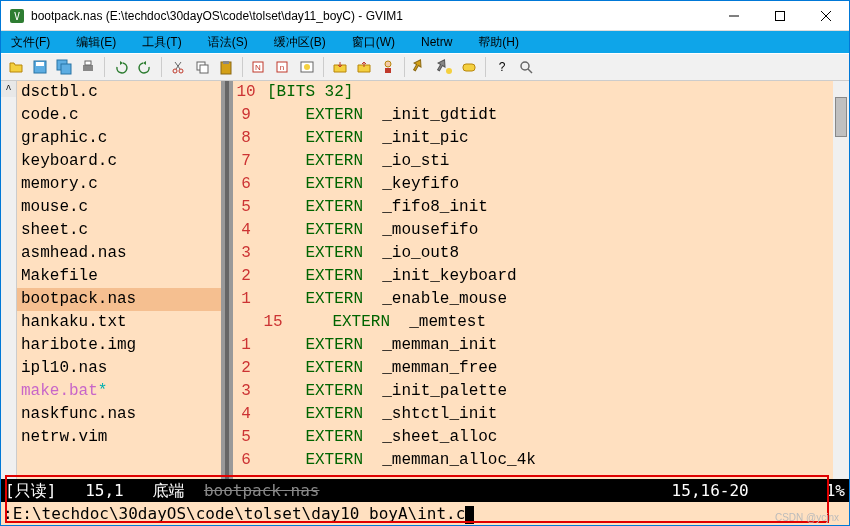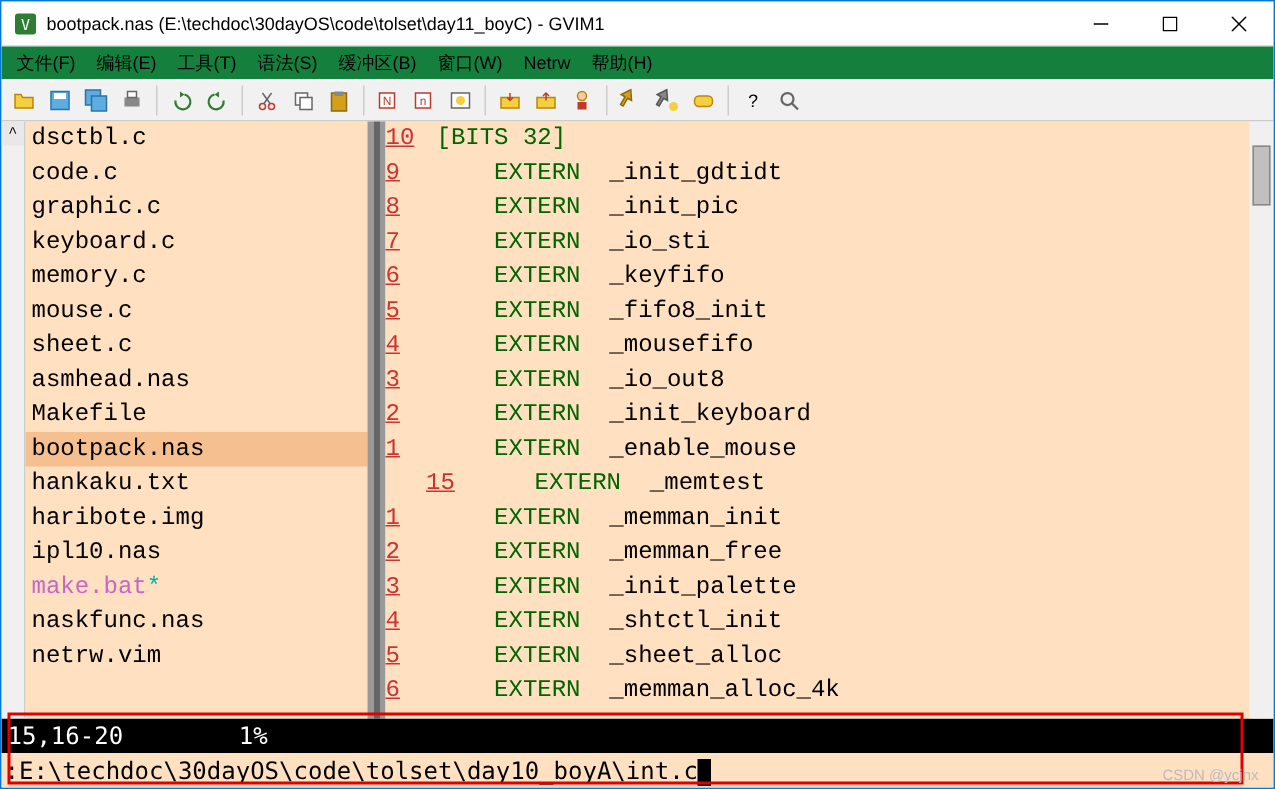--- a/index.html
+++ b/index.html
@@ -2,37 +2,37 @@
 <html><head>
 <meta charset="utf-8">
 <style>
 * { margin: 0; padding: 0; box-sizing: border-box; }
 body { font-family: "Segoe UI", sans-serif; font-size: 12px; background: #f0f0f0; width: 850px; height: 526px; overflow: hidden; position: relative; border: 1px solid #0078d7; }
 .titlebar { height: 30px; background: #fff; display: flex; align-items: center; padding-left: 8px; border-bottom: 1px solid #ddd; }
 .titlebar .icon { width: 16px; height: 16px; margin-right: 6px; }
 .titlebar .title { flex: 1; font-size: 12px; color: #000; }
 .winbtns { display: flex; height: 100%; }
 .winbtn { width: 46px; display: flex; align-items: center; justify-content: center; }
-.menubar { height: 22px; background: #15803d; display: flex; align-items: center; padding-left: 4px; gap: 2px; }
+.menubar { height: 22px; background: #0ea5e9; display: flex; align-items: center; padding-left: 4px; gap: 14px; }
 .menubar span { padding: 2px 6px; font-size: 12px; }
 .toolbar { height: 28px; background: #f1f1f1; display: flex; align-items: center; padding: 0 4px; gap: 2px; border-top: 1px solid #fff; border-bottom: 1px solid #ccc; }
 .tbtn { width: 22px; height: 22px; display: flex; align-items: center; justify-content: center; border: 1px solid transparent; border-radius: 2px; }
 .tsep { width: 1px; height: 20px; background: #ccc; margin: 0 3px; }
 .editor { display: flex; height: 398px; font-family: Consolas, "Courier New", monospace; font-size: 16px; position: relative; }
 .scroll-left { width: 16px; background: #f0f0f0; border-right: 1px solid #ccc; }
 .scroll-left .up { height: 16px; display: flex; align-items: center; justify-content: center; font-size: 10px; background: #e8e8e8; }
-.left-pane { width: 228px; background: #ffe0c0; }
+.left-pane { width: 204px; background: #ffe0c0; }
 .file-row { height: 23px; line-height: 23px; padding-left: 4px; color: #000; white-space: nowrap; }
 .file-row.sel { background: #f5bf90; }
 .file-row.mod { color: #c866c8; }
 .file-row .ast { color: #00b0b0; }
 .vsplit { width: 12px; background: linear-gradient(to right, #999 0, #999 4px, #666 4px, #666 8px, #999 8px, #999 12px); }
 .right-pane { flex: 1; background: #ffe0c0; position: relative; }
 .code-row { height: 23px; line-height: 23px; display: flex; }
-.rnum { width: 34px; text-align: left; padding-right: 8px; color: #cc3333; text-decoration: underline; }
+.rnum { width: 34px; text-align: center; padding-right: 8px; color: #cc3333; }
 .rnum.hl { color: #cc3333; font-weight: normal; margin-left: 27px; }
 .rcode { flex: 1; white-space: pre; }
 .kw1 { color: #006400; }
 .scroll-right { width: 16px; background: #f0f0f0; position: absolute; right: 0; top: 0; bottom: 0; }
 .scroll-right .thumb { position: absolute; top: 16px; left: 2px; right: 2px; height: 40px; background: #c0c0c0; border: 1px solid #888; }
 .status1 { height: 23px; background: #000; color: #fff; font-family: Consolas, monospace; font-size: 16px; line-height: 23px; display: flex; padding: 0 4px; }
 .status1 .left { flex: 1; white-space: pre; }
 .status1 .strike { text-decoration: line-through; color: #888; }
 .status1 .pos { white-space: pre; }
 .cmdline { height: 24px; background: #ffe0c0; font-family: Consolas, monospace; font-size: 16px; line-height: 24px; padding-left: 2px; position: relative; white-space: pre; }
@@ -301,19 +301,20 @@
           <span class="rcode"><span class="kw1">    EXTERN  </span><span>_memman_alloc_4k</span></span>
         </div>
       </div>
     <div class="scroll-right">
       <div class="thumb"></div>
     </div>
   </div>
 </div>
 
 <div class="status1">
+  <span class="left"><span>[只读]</span>   <span>15,1</span>   <span>底端</span>  <span class="strike">bootpack.nas</span></span>
   <span class="pos"><span>15,16-20</span>        <span>1%</span></span>
 </div>
 
 <div class="cmdline"><span>:E:\techdoc\30dayOS\code\tolset\day10_boyA\int.c</span><span class="cursor"></span></div>
 
 <div class="redbox" style="left:4px; top:474px; width:824px; height:48px;"></div>
 <div class="watermark">CSDN @ycjnx</div>
 
 </body></html>

